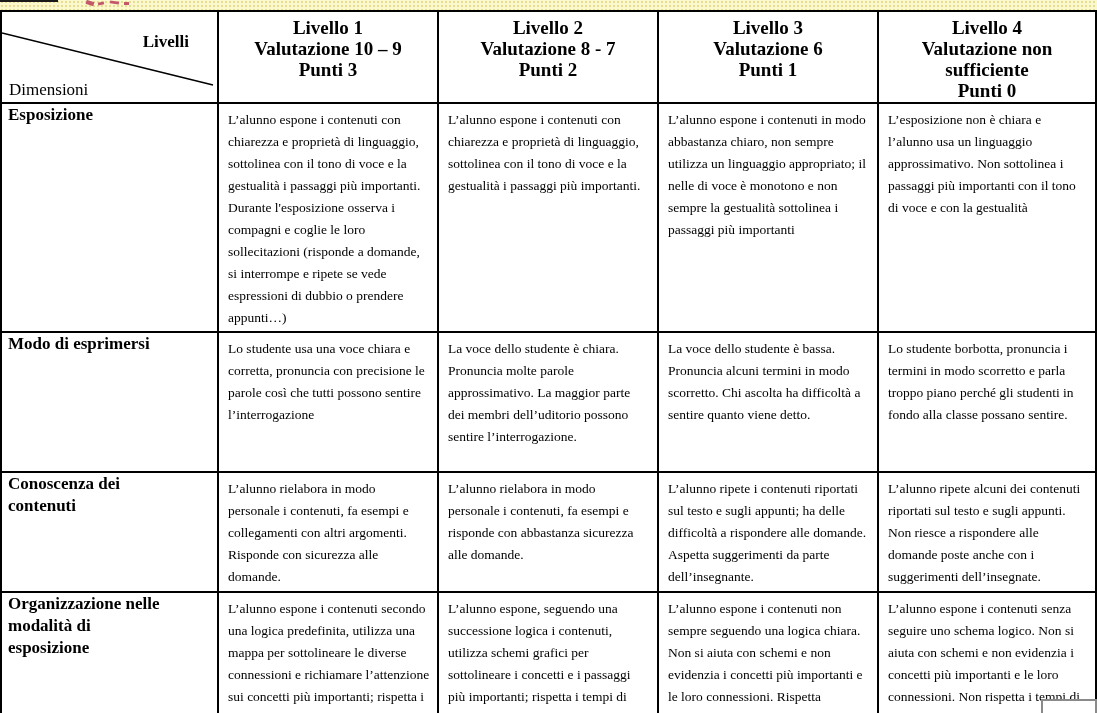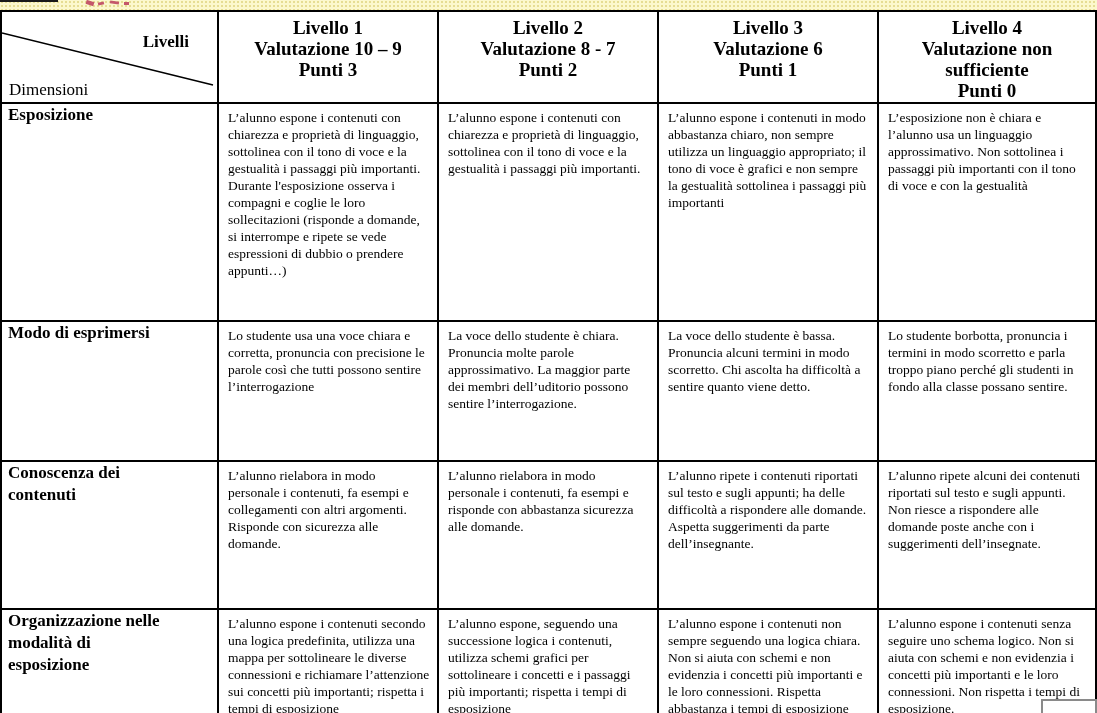--- a/index.html
+++ b/index.html
@@ -86,27 +86,27 @@
     font-size: 17px;
     line-height: 22px;
     text-align: left;
     vertical-align: middle;
     padding: 0 6px;
     white-space: pre-line;
   }
   
   td.desc-cell {
     font-size: 13.5px;
-    line-height: 17px;
+    line-height: 22px;
     padding: 5px 7px 2px 9px;
     text-align: left;
   }
   tr.row-0 { height: 218px; }
   tr.row-1 { height: 140px; }
-  tr.row-2 { height: 148px; }
+  tr.row-2 { height: 120px; }
   tr.row-3 { height: 158px; }
 
   
   .cutoff-box {
     position: absolute;
     left: 1041px;
     top: 699px;
     width: 52px;
     height: 14px;
     background: #ffffff;
@@ -161,21 +161,21 @@
 Valutazione non
 sufficiente
 Punti 0</th>
       </tr>
     </thead>
     <tbody>
       <tr class="row-0">
         <th class="dim-cell">Esposizione</th>
         <td class="desc-cell">L’alunno espone i contenuti con chiarezza e proprietà di linguaggio, sottolinea con il tono di voce e la gestualità i passaggi più importanti. Durante l'esposizione osserva i compagni e coglie le loro sollecitazioni (risponde a domande, si interrompe e ripete se vede espressioni di dubbio o prendere appunti…)</td>
         <td class="desc-cell">L’alunno espone i contenuti con chiarezza e proprietà di linguaggio, sottolinea con il tono di voce e la gestualità i passaggi più importanti.</td>
-        <td class="desc-cell">L’alunno espone i contenuti in modo abbastanza chiaro, non sempre utilizza un linguaggio appropriato; il tono di voce è grafici e non sempre la gestualità sottolinea i passaggi più importanti</td>
+        <td class="desc-cell">L’alunno espone i contenuti in modo abbastanza chiaro, non sempre utilizza un linguaggio appropriato; il nelle di voce è monotono e non sempre la gestualità sottolinea i passaggi più importanti</td>
         <td class="desc-cell">L’esposizione non è chiara e l’alunno usa un linguaggio approssimativo. Non sottolinea i passaggi più importanti con il tono di voce e con la gestualità</td>
       </tr>
       <tr class="row-1">
         <th class="dim-cell">Modo di esprimersi</th>
         <td class="desc-cell">Lo studente usa una voce chiara e corretta, pronuncia con precisione le parole così che tutti possono sentire l’interrogazione</td>
         <td class="desc-cell">La voce dello studente è chiara. Pronuncia molte parole approssimativo. La maggior parte dei membri dell’uditorio possono sentire l’interrogazione.</td>
         <td class="desc-cell">La voce dello studente è bassa. Pronuncia alcuni termini in modo scorretto.  Chi ascolta ha difficoltà a sentire quanto viene detto.</td>
         <td class="desc-cell">Lo studente borbotta, pronuncia i termini in modo scorretto e parla troppo piano perché gli studenti in fondo alla classe possano sentire.</td>
       </tr>
       <tr class="row-2">

